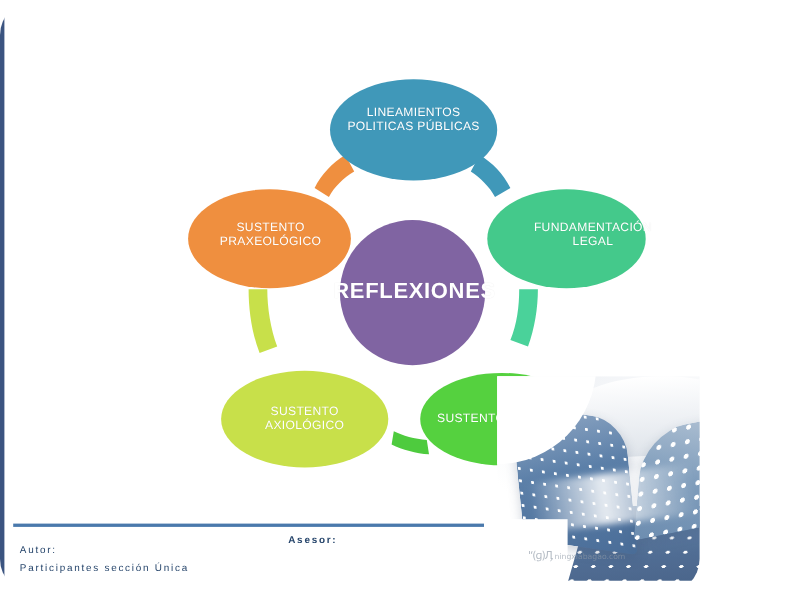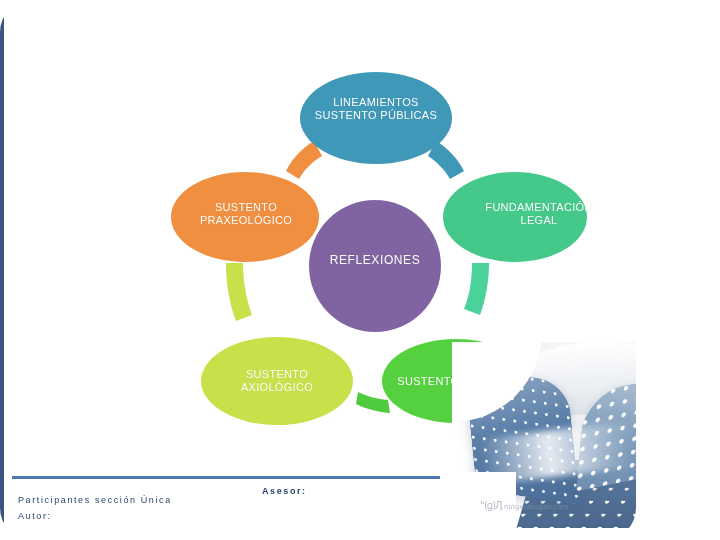--- a/index.html
+++ b/index.html
@@ -49,21 +49,21 @@
     color: #ffffff;
     text-align: center;
     line-height: 1.22;
     letter-spacing: 0.3px;
     pointer-events: none;
     text-shadow: 0 0 1px rgba(0,0,0,0.10);
   }
   .lbl-top     { left: 306px; top: 96px;  width: 140px; font-size: 11px; }
   .lbl-left    { left: 186px; top: 201px; width: 120px; font-size: 11px; }
   .lbl-right   { left: 472px; top: 201px; width: 134px; font-size: 11px; }
-  .lbl-center  { left: 303px; top: 253px; width: 144px; font-size: 12px; font-weight: normal; letter-spacing: 0.6px;}
+  .lbl-center  { left: 303px; top: 253px; width: 144px; font-size: 20px; font-weight: bold; letter-spacing: 0.6px;}
   .lbl-bleft   { left: 213px; top: 368px; width: 128px; font-size: 11px; }
   .lbl-bright  { left: 389px; top: 375px; width: 134px; font-size: 11px; }
 
   
   .photo {
     position: absolute;
     left: 452px; top: 342px;
     width: 262px; height: 186px;
     overflow: hidden;
   }
@@ -190,21 +190,21 @@
       <ellipse cx="245" cy="217" rx="74" ry="45" fill="#ef8f3f"></ellipse>
       <ellipse cx="515" cy="217" rx="72" ry="45" fill="#44c98b"></ellipse>
       <ellipse cx="277" cy="381" rx="76" ry="44" fill="#c8e04a"></ellipse>
       <ellipse cx="456" cy="381" rx="74" ry="42" fill="#55d13f"></ellipse>
 
       <circle cx="375" cy="266" r="66" fill="#8064a2"></circle>
     </svg>
 
     <div class="node-label lbl-top">
       <span class="f-line">LINEAMIENTOS</span><br>
-      <span class="f-line">SUSTENTO PÚBLICAS</span>
+      <span class="f-line">POLITICAS PÚBLICAS</span>
     </div>
 
     <div class="node-label lbl-left">
       <span class="f-line">SUSTENTO</span><br>
       <span class="f-line">PRAXEOLÓGICO</span>
     </div>
 
     <div class="node-label lbl-right">
       <span class="f-line">FUNDAMENTACIÓN</span><br>
       <span class="f-line">LEGAL</span>
@@ -231,21 +231,21 @@
     <div class="mask-bl"></div>
     <div class="watermark">
       <span class="wm-glyph f-line">'ʻ(ɡ)Ӆ</span>
       <span class="f-line">ningxiabagao.com</span>
     </div>
   </div>
 
   <div class="footer-rule"></div>
 
   <div class="footer-block footer-author">
+    <span class="f-line">Autor:</span>
     <span class="f-line">Participantes sección Única</span>
-    <span class="f-line">Autor:</span>
   </div>
 
   <div class="footer-block footer-asesor">
     <span class="f-line">Asesor:</span>
   </div>
 
 </div>
 
 </body></html>

